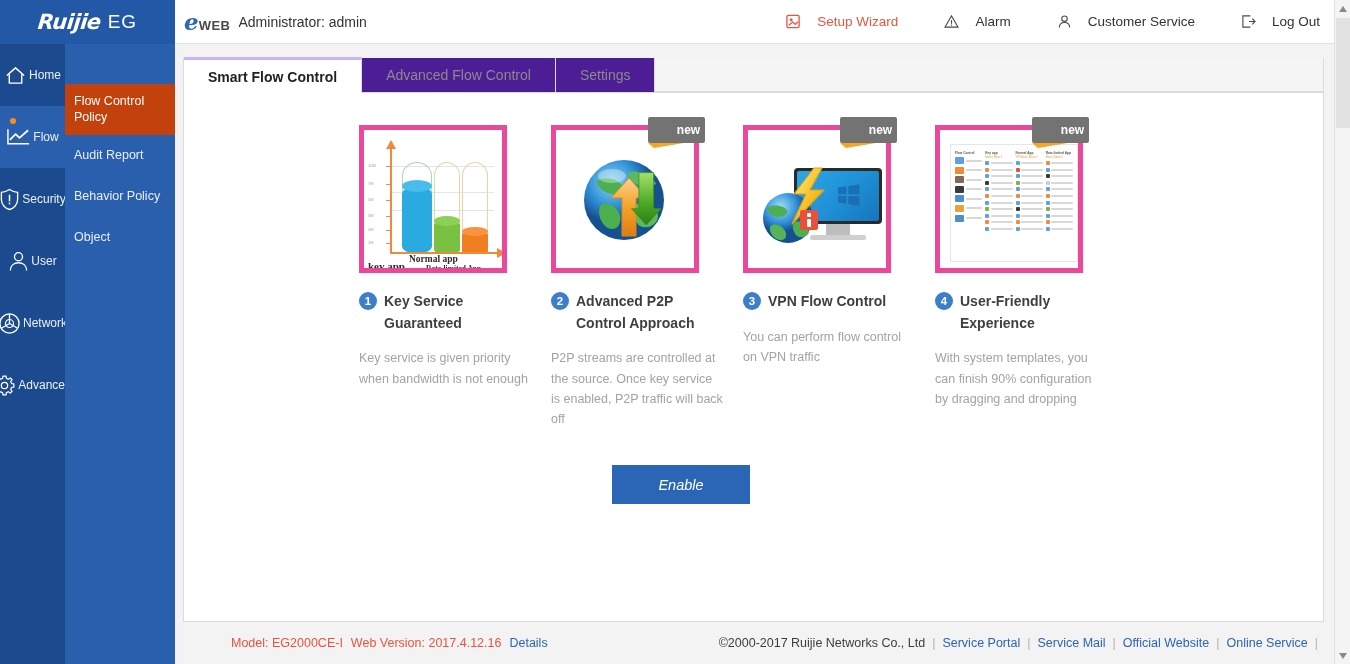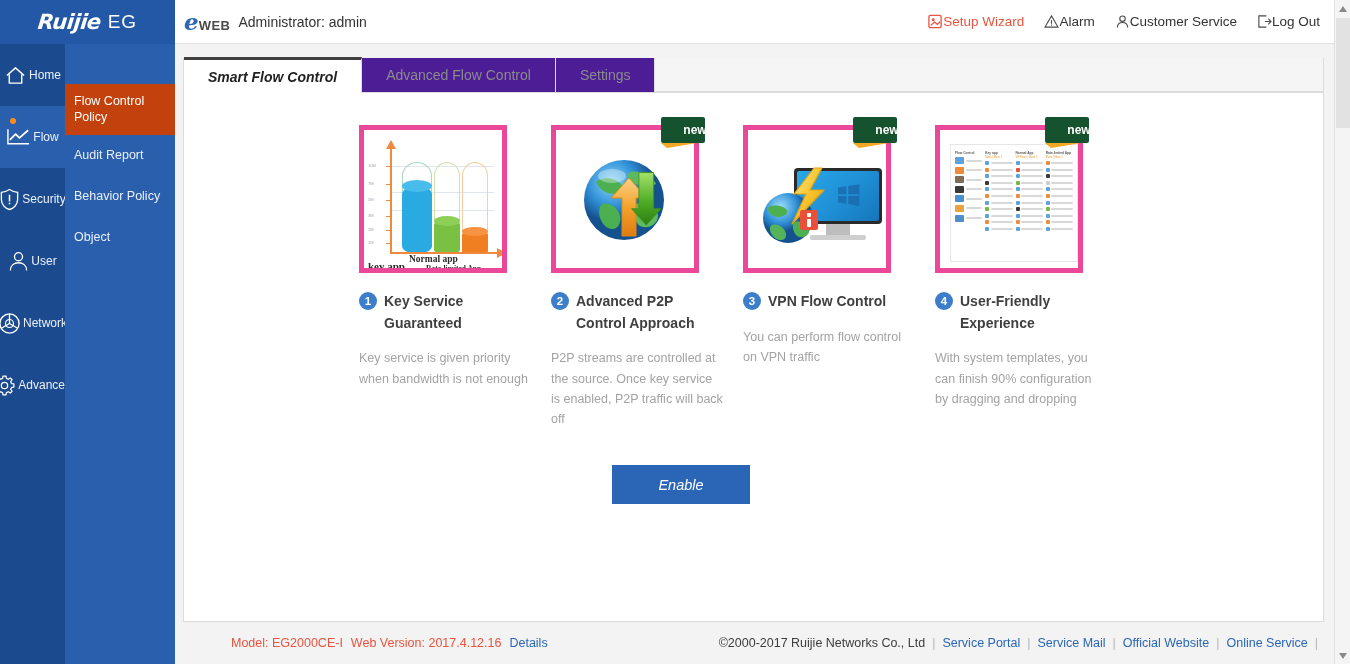--- a/index.html
+++ b/index.html
@@ -32,22 +32,22 @@
   .eweb { display: flex; align-items: baseline; margin-left: 9px; }
   .eweb-e {
     font-size: 23px; font-weight: bold; color: #2e68b5; font-style: italic;
     font-family: "DejaVu Serif", serif; line-height: 1;
   }
   .eweb-web { font-size: 13px; font-weight: bold; color: #4a4a4a; letter-spacing: 0.5px; }
   .admin-text { font-size: 14px; color: #333333; margin-left: 8px; }
 
   .top-right { margin-left: auto; display: flex; align-items: center; padding-right: 14px; }
   .top-link {
-    display: flex; align-items: center; gap: 0;
-    font-size: 13.5px; color: #333333; margin-left: 20px; cursor: pointer;
+    display: flex; align-items: center; gap: 16px;
+    font-size: 13.5px; color: #333333; margin-left: 46px; cursor: pointer;
   }
   .top-link.accent { color: #e8543f; }
   .top-link svg { display: block; }
 
   
   .side-icons {
     position: absolute; left: 0; top: 44px; width: 65px; bottom: 0;
     background: #1c4a8f;
   }
   .side-icon-item {
@@ -83,34 +83,34 @@
     background: #ffffff; border: 1px solid #dcdcdc; border-top: none;
   }
   .tabbar { height: 35px; display: flex; border-bottom: 1px solid #dcdcdc; }
   .tab {
     display: flex; align-items: center; padding: 0 24px;
     font-size: 14px; color: #8b8b8b; background: #4c1d95;
     border-right: 1px solid #dcdcdc; cursor: pointer;
   }
   .tab.active {
     background: #ffffff; color: #222222; font-weight: bold;
-    border-top: 3px solid #404040; margin-top: -1px; height: 36px; font-style: italic;
+    border-top: 3px solid #c4b5fd; margin-top: -1px; height: 36px;
   }
   .tab-filler { flex: 1; background: #f5f5f5; border-bottom: 1px solid #dcdcdc; }
 
   .cards { display: flex; gap: 0; padding: 32px 0 0 175px; }
   .card { width: 192px; }
   .card-img-wrap { position: relative; width: 148px; height: 148px; }
   .card-img {
     width: 148px; height: 148px; background: #ffffff;
     border: 5px solid #ec4899; position: relative; overflow: hidden;
   }
   .new-badge {
-    position: absolute; right: -6px; top: -8px; width: 44px; height: 26px;
-    background: #14532d; color: #ffffff; font-size: 12px; font-weight: bold;
+    position: absolute; right: -6px; top: -8px; width: 57px; height: 26px;
+    background: #737373; color: #ffffff; font-size: 12px; font-weight: bold;
     display: flex; align-items: center; justify-content: center;
     border-radius: 2px; z-index: 3; padding-left: 24px;
   }
   .new-badge::after {
     content: ""; position: absolute; left: 0; bottom: -5px;
     border-left: 6px solid transparent; border-right: 30px solid transparent;
     border-top: 5px solid #f5a623;
   }
   .card-title {
     margin-top: 18px; display: flex; gap: 7px; align-items: flex-start;

